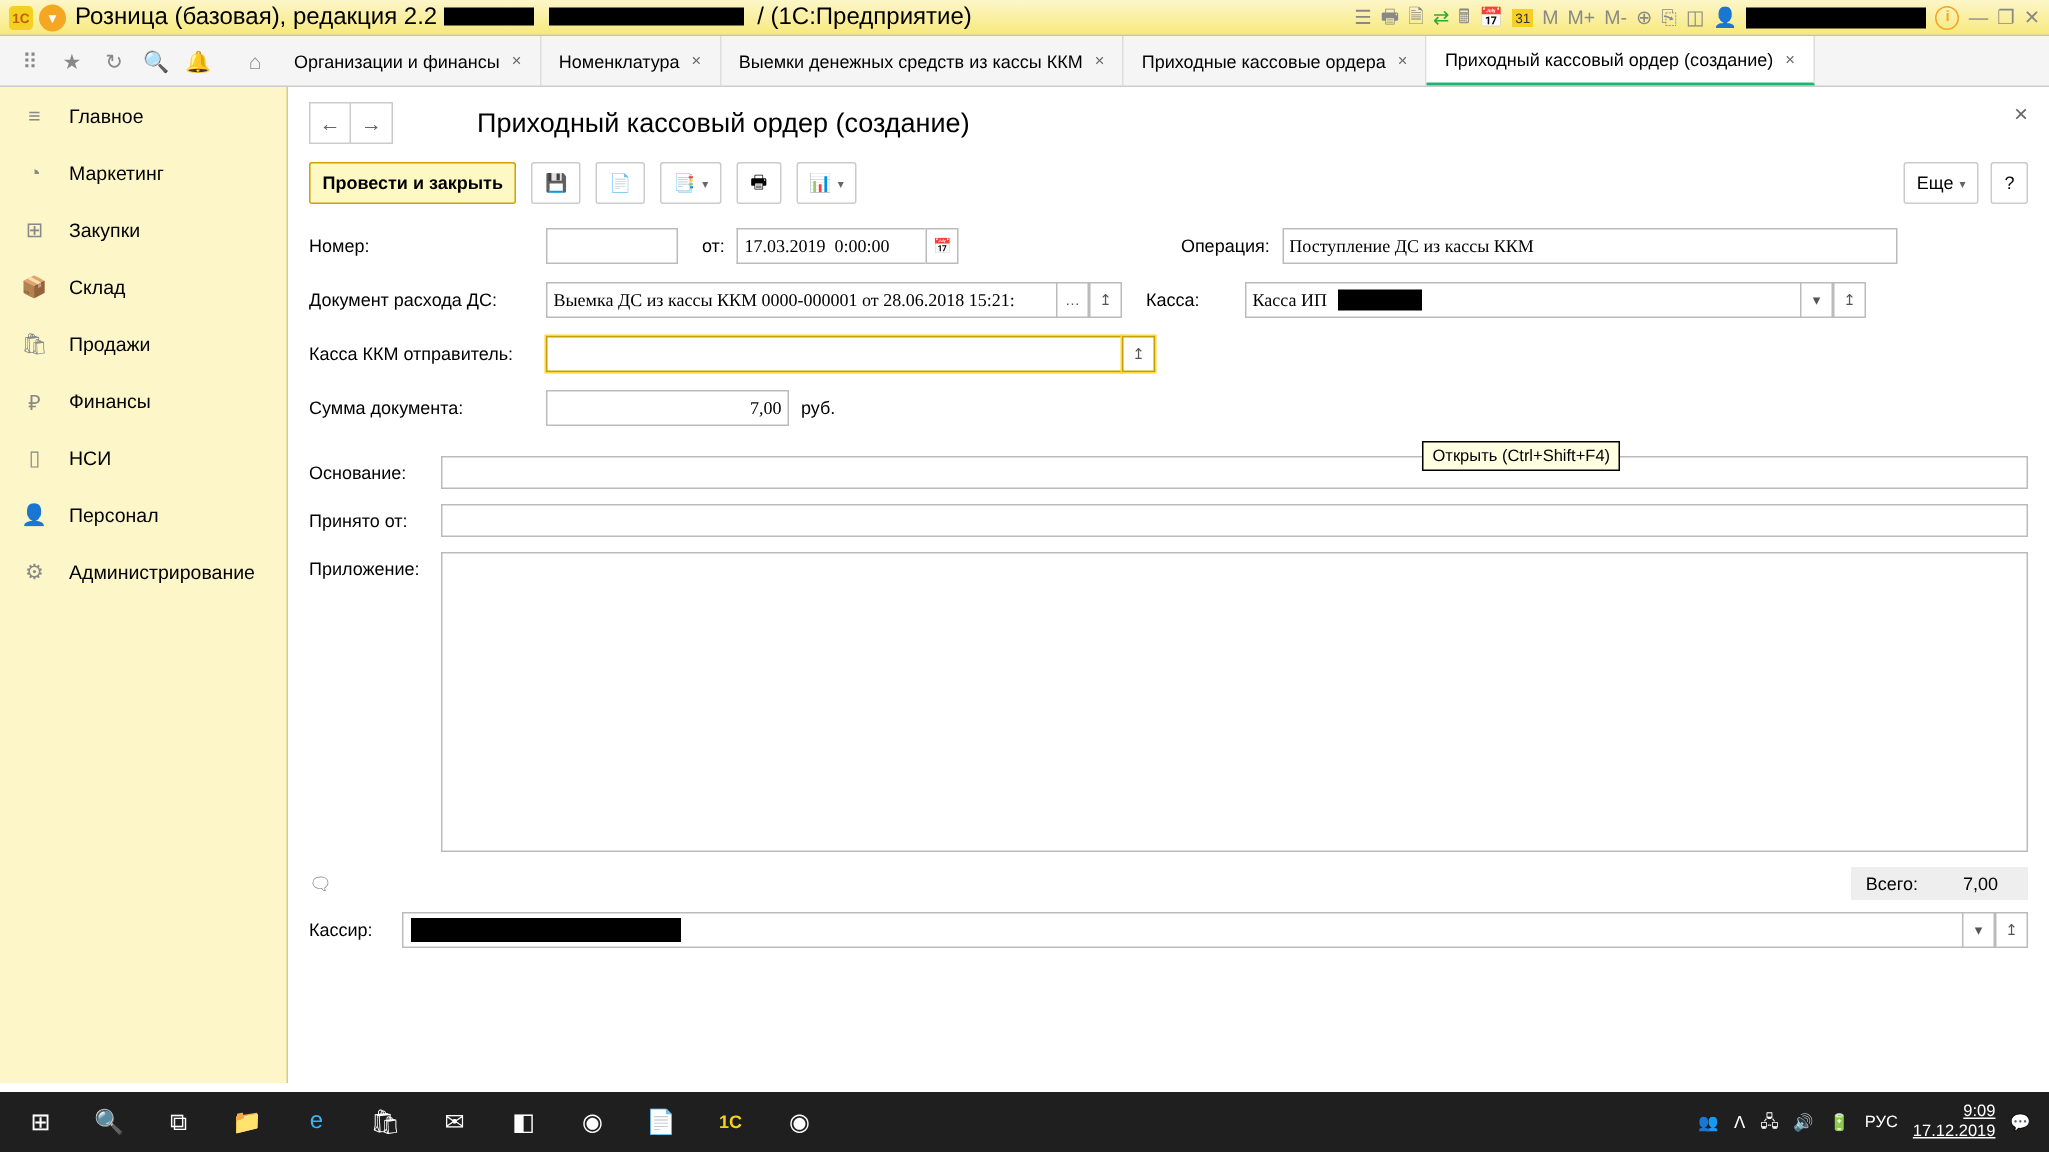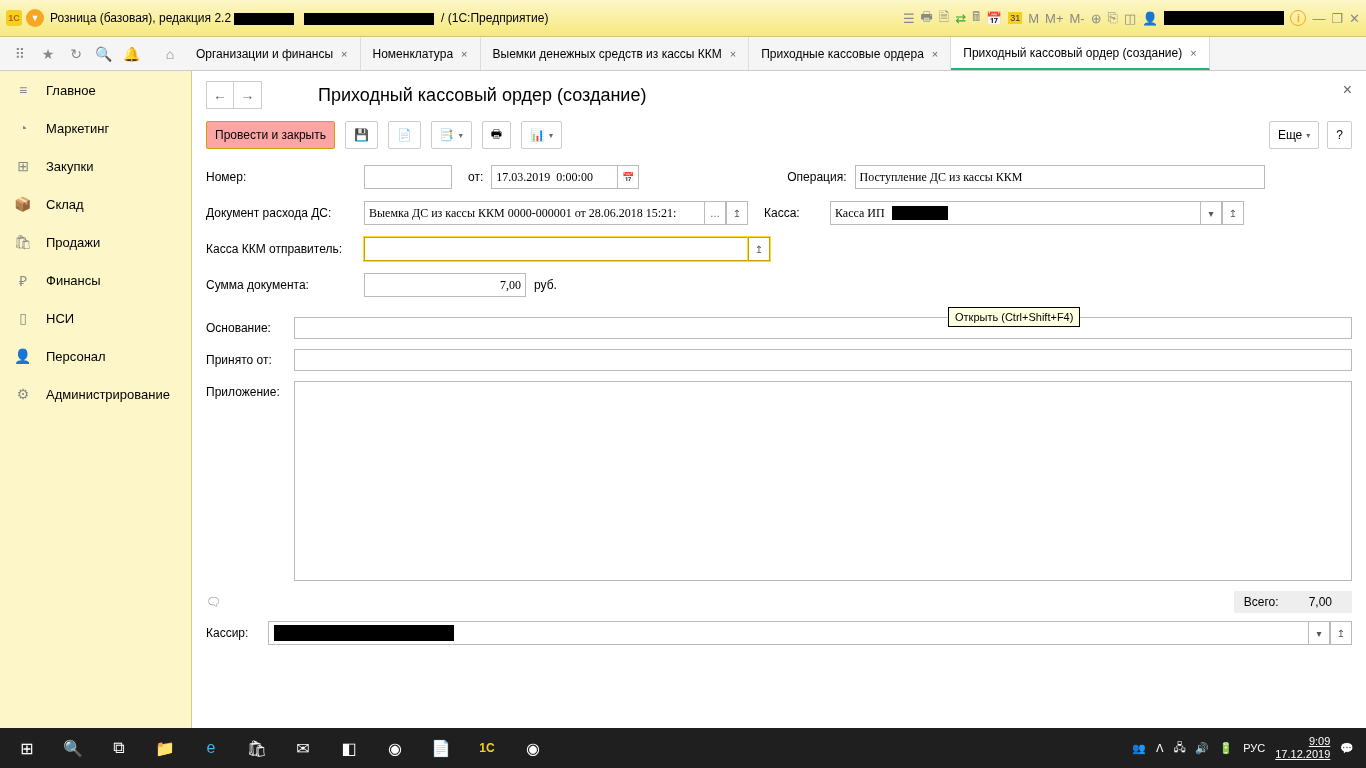--- a/index.html
+++ b/index.html
@@ -1,22 +1,22 @@
 <!DOCTYPE html>
 <html><head>
 <meta charset="utf-8">
 <style>
 * { box-sizing: border-box; margin: 0; padding: 0; }
 body { font-family: Arial, sans-serif; font-size: 12px; background: #fff; width: 1366px; height: 768px; overflow: hidden; position: relative; }
 
 
-.titlebar { height: 37px; background: linear-gradient(#fdf6c8, #f7e97d); display: flex; align-items: center; padding: 0 6px; border-bottom: 1px solid #d0c870; }
+.titlebar { height: 24px; background: linear-gradient(#fdf6c8, #f7e97d); display: flex; align-items: center; padding: 0 6px; border-bottom: 1px solid #d0c870; }
 .titlebar .logo { width: 16px; height: 16px; background: #f5d020; border-radius: 3px; font-size: 9px; font-weight: bold; text-align: center; line-height: 16px; color: #c06000; margin-right: 4px; }
 .titlebar .down-btn { width: 18px; height: 18px; background: #f5a623; border-radius: 50%; display: flex; align-items: center; justify-content: center; margin-right: 6px; color: #fff; font-size: 9px; cursor: pointer; }
-.titlebar .title { flex: 0 0 auto; white-space: nowrap; font-size: 12px; }
+.titlebar .title { flex: 0 0 auto; white-space: nowrap; font-size: 16px; }
 .titlebar .redact { background: #000; height: 12px; display: inline-block; vertical-align: middle; }
 .titlebar .right-icons { margin-left: auto; display: flex; gap: 6px; align-items: center; color: #888; }
 .titlebar .right-icons span { cursor: pointer; font-size: 13px; }
 
 
 .tabstrip { height: 34px; background: #f5f5f5; border-bottom: 1px solid #ccc; display: flex; align-items: stretch; padding-left: 6px; }
 .tabstrip .ticon { width: 28px; display: flex; align-items: center; justify-content: center; color: #888; cursor: pointer; font-size: 14px; }
 .tabstrip .tab { padding: 0 12px; display: flex; align-items: center; border-right: 1px solid #ddd; cursor: pointer; font-size: 12px; white-space: nowrap; }
 .tabstrip .tab .x { margin-left: 8px; color: #666; font-size: 11px; }
 .tabstrip .tab.active { border-bottom: 2px solid #1eb574; background: #fff; }
@@ -33,21 +33,21 @@
 .content { flex: 1; background: #fff; padding: 10px 14px; position: relative; overflow: hidden; }
 .nav-row { display: flex; align-items: center; margin-bottom: 12px; }
 .nav-btn { width: 28px; height: 28px; border: 1px solid #ccc; background: #fff; display: flex; align-items: center; justify-content: center; cursor: pointer; font-size: 14px; color: #666; }
 .nav-btn + .nav-btn { border-left: none; }
 .page-title { font-size: 18px; margin-left: 56px; }
 .close-x { position: absolute; top: 10px; right: 14px; font-size: 16px; color: #666; cursor: pointer; }
 
 
 .toolbar { display: flex; gap: 10px; margin-bottom: 16px; align-items: center; }
 .btn { height: 28px; border: 1px solid #ccc; background: #fff; padding: 0 8px; display: flex; align-items: center; cursor: pointer; border-radius: 2px; font-size: 12px; }
-.btn.primary { background: #fca5a5; border-color: #d4a000; font-weight: normal; }
+.btn.primary { background: #fef9c3; border-color: #d4a000; font-weight: bold; }
 .btn .dd { margin-left: 4px; font-size: 8px; color: #666; }
 .toolbar-right { margin-left: auto; display: flex; gap: 8px; }
 
 
 .form-row { display: flex; align-items: center; margin-bottom: 12px; gap: 8px; }
 .lbl { width: 150px; font-size: 12px; white-space: nowrap; }
 .lbl-s { font-size: 12px; white-space: nowrap; }
 input.fld, .fld { height: 24px; border: 1px solid #bbb; padding: 4px 4px; font-size: 12px; background: #fff; font-family: Liberation Serif, serif; }
 .fld.focus { border: 1px solid #c8a000; outline: 1px solid #ffd633; }
 .fld-btn { width: 22px; height: 24px; border: 1px solid #bbb; background: #fff; display: flex; align-items: center; justify-content: center; cursor: pointer; font-size: 10px; color: #555; }

